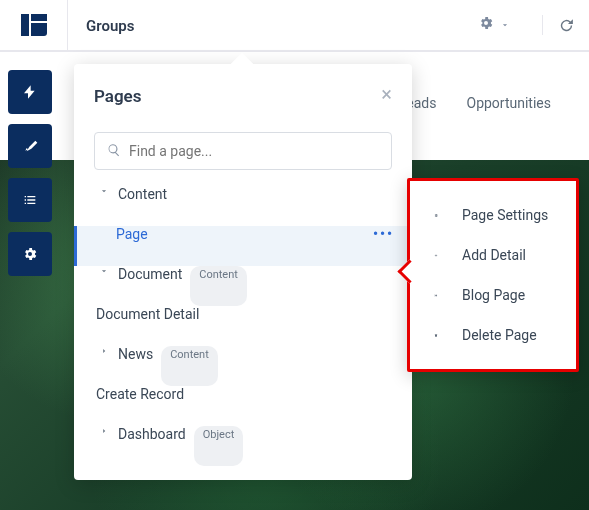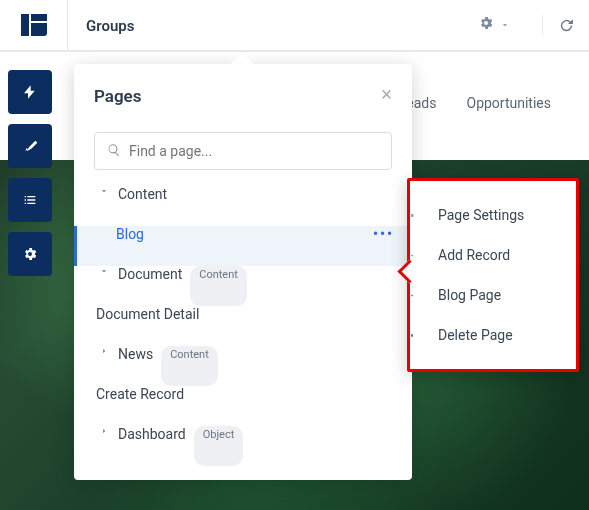--- a/index.html
+++ b/index.html
@@ -30,21 +30,21 @@
 .search svg{margin-right:8px}
 .tree{font-size:14px;color:#3a4756}
 .node{display:flex;height:40px;padding-left:22px;cursor:pointer}
 .node.d1{}
 .node.d2{}
 .node.sel{background:#eef4fa;border-left:3px solid #2d6ad6;color:#2d6ad6;padding-left:39px}
 .node .dots{margin-left:auto;margin-right:18px;color:#2d6ad6;letter-spacing:2px;font-weight:bold}
 .chev{width:16px;display:inline-flex;justify-content:center;margin-right:6px;color:#6b7785}
 .pill{background:#eef0f3;color:#6b7785;border-radius:10px;font-size:11px;padding:2px 9px;margin-left:8px}
 .ctx{position:absolute;right:10px;top:178px;width:172px;background:#fff;border:3px solid #e60000;border-radius:2px;box-shadow:0 4px 18px rgba(0,0,0,.2);z-index:10;padding:14px 0}
-.ctx-item{display:flex;align-items:center;height:40px;padding:0 0;font-size:14px;color:#3a4756;cursor:pointer}
+.ctx-item{display:flex;align-items:center;height:40px;padding:0 24px;font-size:14px;color:#3a4756;cursor:pointer}
 .ctx-item svg, .ctx-item .ic{margin-right:12px;color:#596574;width:16px;display:flex;justify-content:center}
 .ctx::before{content:"";position:absolute;left:-9px;top:82px;width:14px;height:14px;background:#fff;border-left:3px solid #e60000;border-bottom:3px solid #e60000;transform:rotate(45deg)}
 input{border:none;outline:none;font-size:14px;flex:1;background:transparent}
 </style>
 </head>
 <body>
 
 <div class="root">
  <div class="topbar">
   <div class="logo-sq">
@@ -112,21 +112,21 @@
    <div class="tree">
      <div class="node">
        <span class="chev">
             <svg width="10" height="10" viewBox="0 0 24 24" fill="currentColor">
               <path d="M7 10l5 5 5-5z"></path>
             </svg>
           </span>
        <span>Content</span>
      </div>
      <div class="node d1 sel">
-       <span>Blog</span>
+       <span>Page</span>
        <span class="dots">•••</span>
      </div>
      <div class="node d1">
        <span class="chev">
             <svg width="10" height="10" viewBox="0 0 24 24" fill="currentColor">
               <path d="M7 10l5 5 5-5z"></path>
             </svg>
           </span>
        <span>Document</span>
        <span class="pill">Content</span>
@@ -166,21 +166,21 @@
           </svg>
         </span>
      <span>Page Settings</span>
    </div>
    <div class="ctx-item">
      <span class="ic">
           <svg width="15" height="15" viewBox="0 0 24 24" fill="currentColor">
             <path d="M11 5h2v6h6v2h-6v6h-2v-6H5v-2h6z"></path>
           </svg>
         </span>
-     <span>Add Record</span>
+     <span>Add Detail</span>
    </div>
    <div class="ctx-item">
      <span class="ic">
           <svg width="15" height="15" viewBox="0 0 24 24" fill="currentColor">
             <path d="M5 5l6 7-6 7zM13 5l6 7-6 7z"></path>
           </svg>
         </span>
      <span>Blog Page</span>
    </div>
    <div class="ctx-item">

